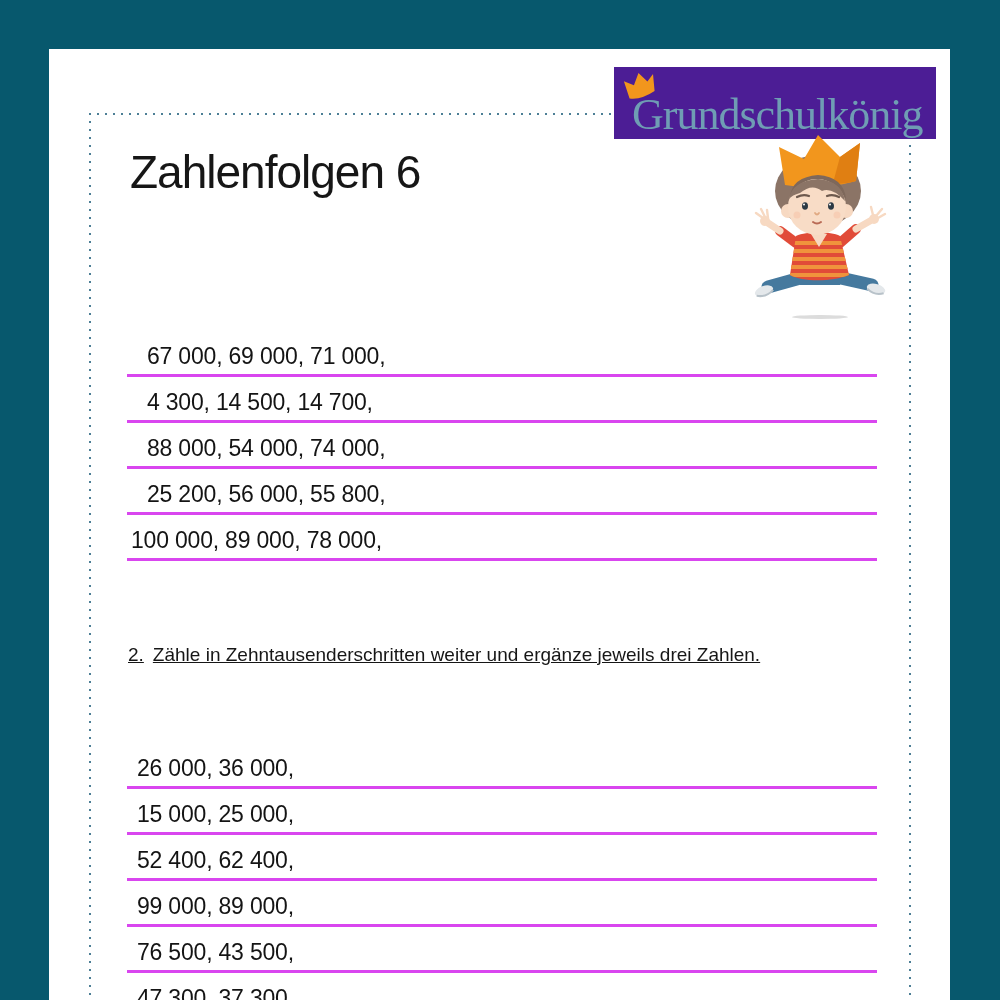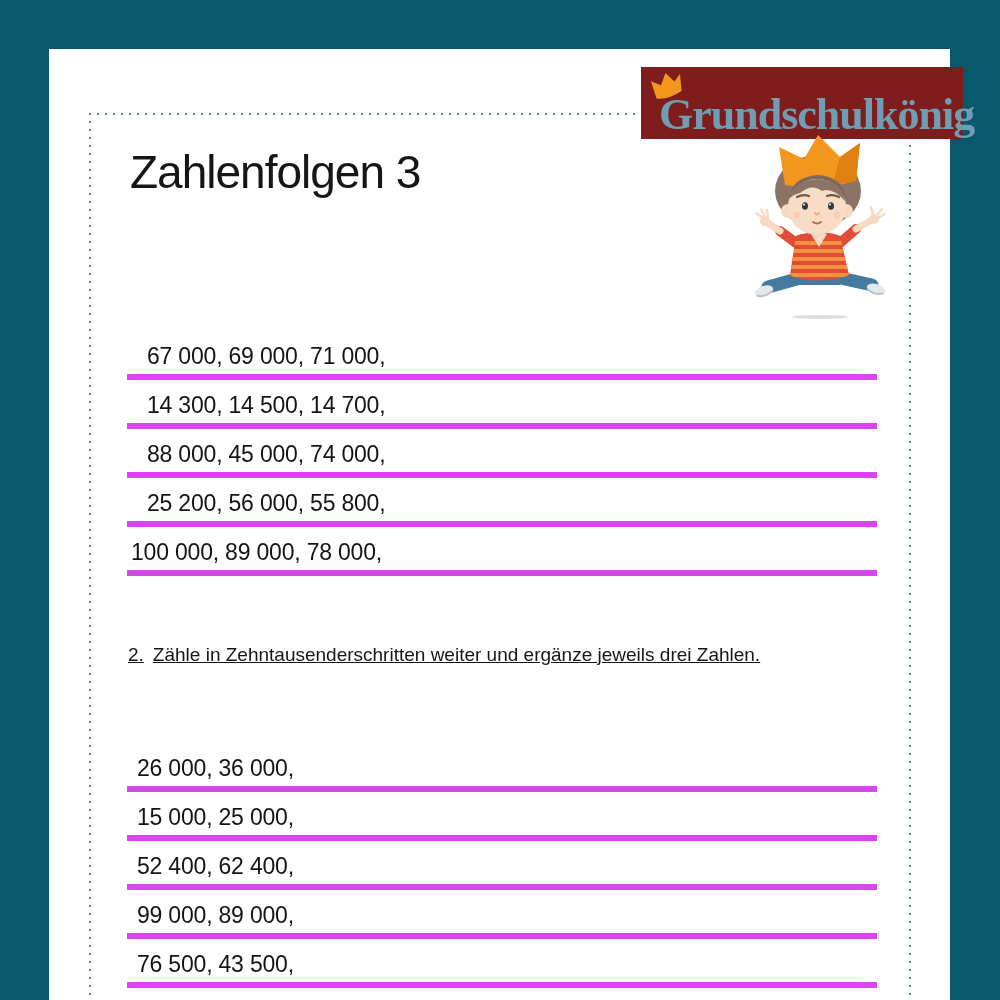--- a/index.html
+++ b/index.html
@@ -19,22 +19,22 @@
   }
   .dot-left{
     left:40px;top:64px;width:2px;height:887px;
     background:repeating-linear-gradient(180deg,#4d7f96 0 2px,transparent 2px 8px);
   }
   .dot-right{
     left:860px;top:64px;width:2px;height:887px;
     background:repeating-linear-gradient(180deg,#4d7f96 0 2px,transparent 2px 8px);
   }
   .logo{
-    position:absolute;left:592px;top:18px;width:322px;height:72px;
-    background:#7f1d1d;z-index:2;font-weight:bold;
+    position:absolute;left:565px;top:18px;width:322px;height:72px;
+    background:#4c1d95;z-index:2;
   }
   .logo-crown{position:absolute;left:8px;top:4px;transform:rotate(-12deg);}
   .logo-text{
     position:absolute;left:18px;top:26px;line-height:1;white-space:nowrap;
     font-family:"Liberation Serif","DejaVu Serif",serif;
     font-size:44px;letter-spacing:-1px;color:#6f9db4;
   }
   .boy{position:absolute;left:703px;top:84px;z-index:2;}
   .title{
     position:absolute;left:81px;top:96px;
@@ -44,21 +44,21 @@
     position:absolute;left:79px;z-index:2;white-space:nowrap;
     font-size:19px;color:#161616;
   }
   .task .num{margin-right:9px;}
   .task1{top:232px;}
   .task2{top:595px;text-decoration:underline;}
   .rows{position:absolute;left:78px;width:750px;z-index:2;}
   .rows1{top:282px;}
   .rows2{top:694px;}
   .row{
-    height:43px;border-bottom:6px solid #d946ef;
+    height:43px;border-bottom:3px solid #d946ef;
     display:flex;align-items:flex-end;
   }
   .row span{
     font-size:23px;letter-spacing:-0.2px;color:#141414;
     margin-bottom:4px;padding-left:20px;white-space:pre;
   }
   .rows1 .row:last-child span{padding-left:4px;margin-top:19px;}
   .rows2 .row span{padding-left:10px;}
 </style>
 </head>
@@ -136,32 +136,32 @@
     <ellipse cx="53" cy="73" rx="3" ry="3.8" fill="#2c3a45"></ellipse>
     <ellipse cx="79" cy="73" rx="3" ry="3.8" fill="#2c3a45"></ellipse>
     <circle cx="52" cy="71.5" r="1" fill="#ffffff"></circle>
     <circle cx="78" cy="71.5" r="1" fill="#ffffff"></circle>
     <path d="M63,80 Q65,83 67,80" stroke="#e0a982" stroke-width="1.8" stroke-linecap="round" fill="none"></path>
     <path d="M61,89 Q65,92 69,89" stroke="#b96a55" stroke-width="2" stroke-linecap="round" fill="none"></path>
     <circle cx="45" cy="82" r="3.5" fill="#f5c3a8" opacity="0.55"></circle>
     <circle cx="85" cy="82" r="3.5" fill="#f5c3a8" opacity="0.55"></circle>
   </svg>
 
-  <div class="title">Zahlenfolgen 3</div>
+  <div class="title">Zahlenfolgen 6</div>
 
 
   <div class="rows rows1">
     <div class="row">
         <span>67 000, 69 000, 71 000,</span>
       </div>
     <div class="row">
-        <span>14 300, 14 500, 14 700,</span>
+        <span>4 300, 14 500, 14 700,</span>
       </div>
     <div class="row">
-        <span>88 000, 45 000, 74 000,</span>
+        <span>88 000, 54 000, 74 000,</span>
       </div>
     <div class="row">
         <span>25 200, 56 000, 55 800,</span>
       </div>
     <div class="row">
         <span>100 000, 89 000, 78 000,</span>
       </div>
   </div>
 
   <div class="task task2">

